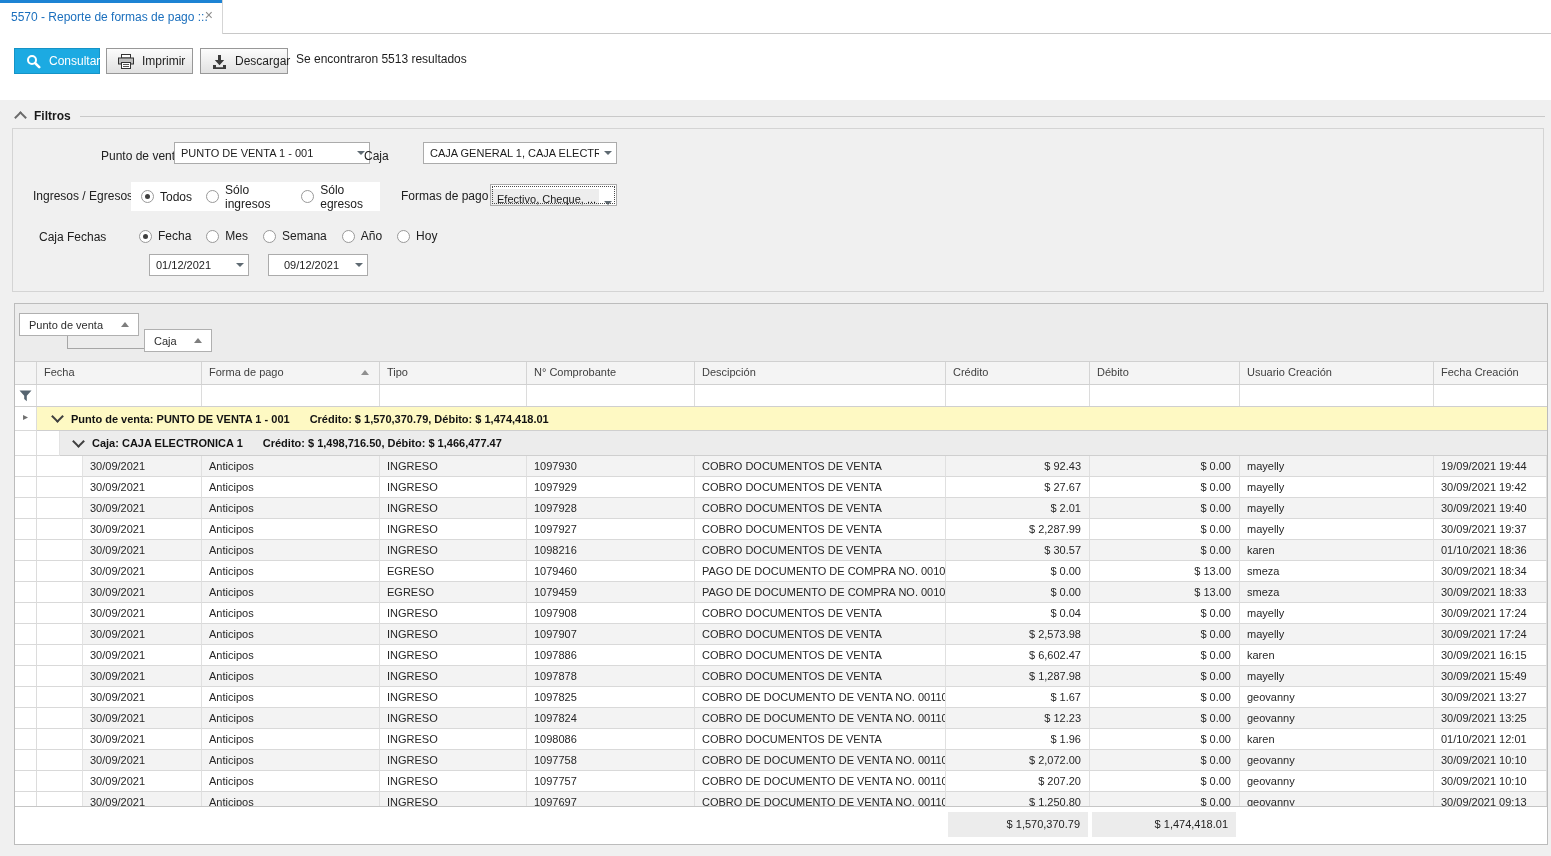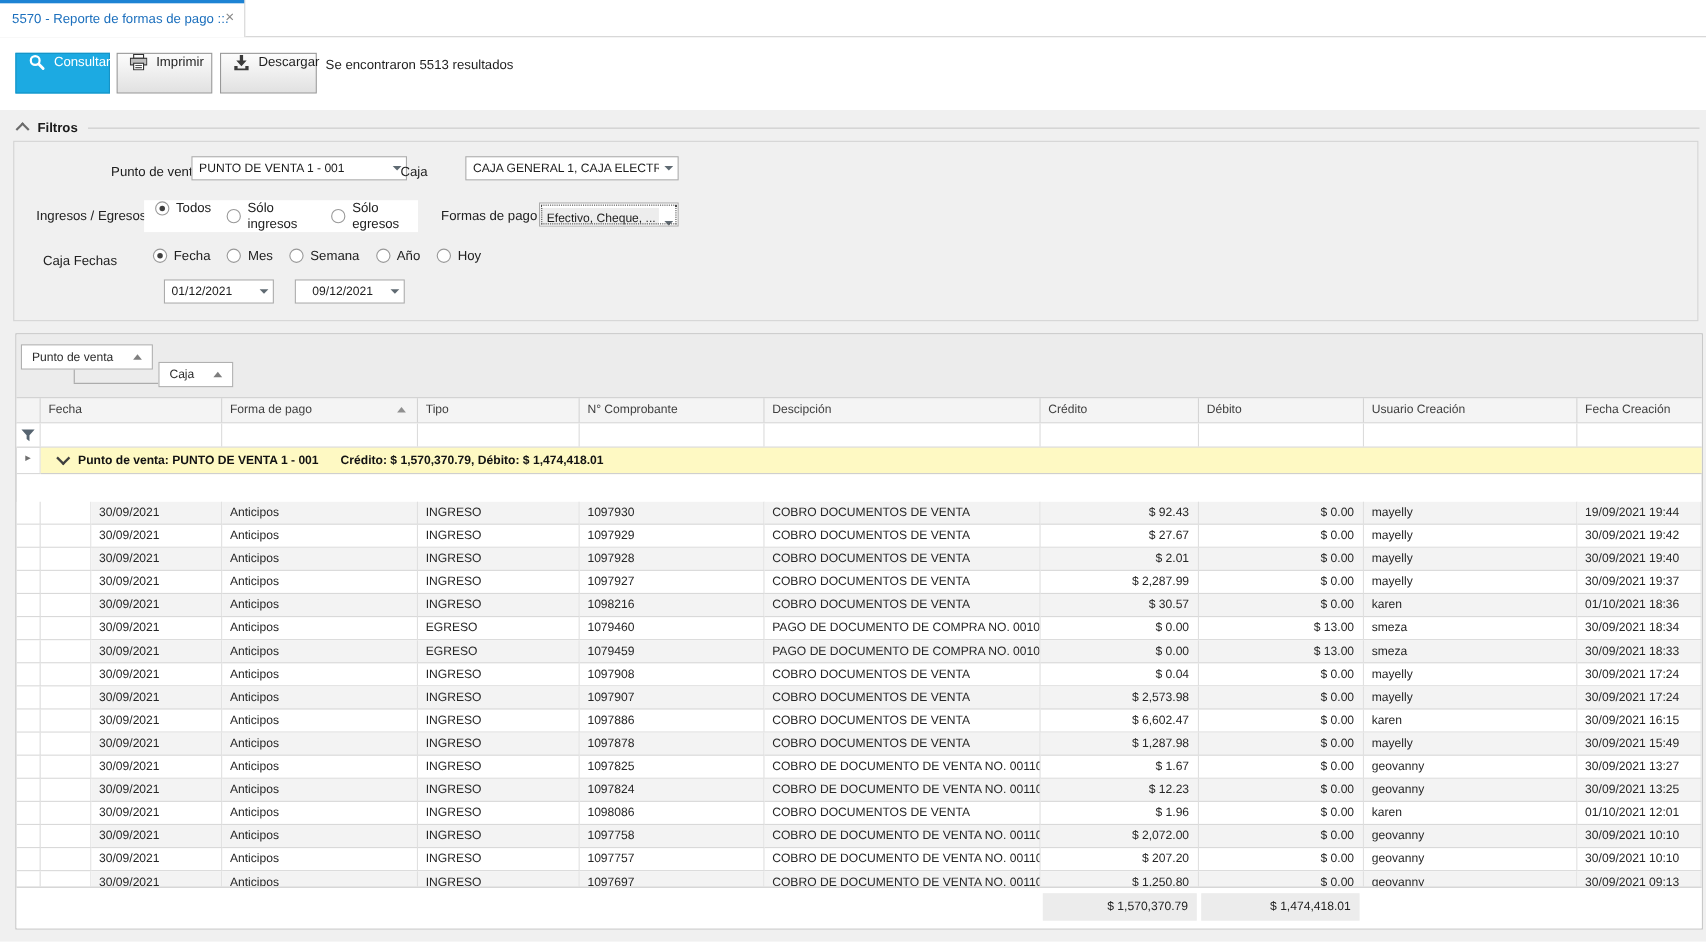--- a/index.html
+++ b/index.html
@@ -14,21 +14,21 @@
   .tabstrip{position:absolute;left:0;top:0;width:100%;height:34px;background:#fff;
     border-bottom:1px solid #c8c8c8;box-sizing:border-box;}
   .tab{position:absolute;left:0;top:0;width:223px;height:34px;background:#fff;
     border-right:1px solid #d5d5d5;box-sizing:border-box;}
   .tab-accent{position:absolute;top:0;left:0;right:0;height:3px;background:#1d83d4;}
   .tab-title{position:absolute;left:11px;top:10px;font-size:12px;color:#1b6fbd;white-space:nowrap;}
   .tab-close{position:absolute;right:9px;top:8px;font-size:14px;color:#8a8a8a;cursor:pointer;line-height:14px;}
 
   
   .toolbar{position:absolute;left:0;top:34px;width:100%;height:66px;background:#fff;}
-  .btn{position:absolute;top:14px;height:37px;display:flex;gap:8px;
+  .btn{position:absolute;top:14px;height:26px;display:flex;align-items:center;gap:8px;
     border:1px solid #989898;background:linear-gradient(#fcfcfc,#e1e1e1);
     font-size:12px;color:#1e1e1e;padding:0 11px;box-sizing:border-box;cursor:pointer;
     font-family:inherit;}
   #btn-consultar{left:14px;width:86px;background:#1caae2;border-color:#1593c6;color:#fff;}
   #btn-imprimir{left:106px;width:87px;}
   #btn-descargar{left:200px;width:88px;}
   .results{position:absolute;left:296px;top:18px;font-size:12px;color:#1e1e1e;}
 
   
   .filters-header{position:absolute;left:16px;top:109px;right:6px;display:flex;align-items:center;gap:9px;}
@@ -49,21 +49,21 @@
   .combo-text{flex:1;font-size:11px;color:#1c1c1c;padding:4px 2px 0 6px;white-space:nowrap;overflow:hidden;}
   .combo-btn{width:17px;display:flex;align-items:center;justify-content:center;flex:none;}
   .arrow-down{width:0;height:0;border-left:4px solid transparent;border-right:4px solid transparent;
     border-top:4px solid #5f6a72;}
   #cmb-punto{left:161px;top:13px;width:196px;}
   #cmb-caja{left:410px;top:13px;width:194px;}
   #cmb-formas{left:477px;top:55px;width:127px;outline:1px dotted #4a4a4a;outline-offset:-3px;align-items:flex-end;}
   #cmb-formas .combo-text{background:#ededed;}
   #cmb-date1{left:136px;top:125px;width:100px;}
   #cmb-date2{left:255px;top:125px;width:100px;text-align:center;}
-  .radio-strip{position:absolute;display:flex;align-items:flex-start;gap:15px;}
+  .radio-strip{position:absolute;display:flex;align-items:center;gap:15px;}
   #ingresos-radios{left:118px;top:53px;width:249px;height:29px;background:#fff;
     padding-left:10px;box-sizing:border-box;gap:14px;}
   #rango-radios{left:126px;top:96px;height:22px;}
   .radio-item{display:flex;align-items:center;gap:6px;font-size:12px;color:#202020;cursor:pointer;}
   .radio{width:13px;height:13px;border:1px solid #999;border-radius:50%;background:#fff;
     position:relative;box-sizing:border-box;flex:none;}
   .radio.checked::after{content:"";position:absolute;left:3px;top:3px;width:5px;height:5px;
     border-radius:50%;background:#3f3f3f;}
 
   
@@ -344,20 +344,29 @@
 
     <div class="grow" id="group-punto">
       <div class="gind">▸</div>
       <div class="gcontent">
         <span class="chev-down"></span>
         <span class="glabel">Punto de venta: PUNTO DE VENTA 1 - 001</span>
         <span class="gsummary">Crédito:  $ 1,570,370.79,  Débito:  $ 1,474,418.01</span>
       </div>
     </div>
 
+    <div class="grow" id="group-caja">
+      <div class="gind"></div>
+      <div class="gindent"></div>
+      <div class="gcontent">
+        <span class="chev-down"></span>
+        <span class="glabel">Caja: CAJA ELECTRONICA 1</span>
+        <span class="gsummary">Crédito:  $ 1,498,716.50,  Débito:  $ 1,466,477.47</span>
+      </div>
+    </div>
 
     <div id="rows">
         <div class="drow stripe">
           <div class="cell c-ind"></div>
           <div class="cell c-indent"></div>
           <div class="cell c-dfecha">30/09/2021</div>
           <div class="cell c-forma">Anticipos</div>
           <div class="cell c-tipo">INGRESO</div>
           <div class="cell c-comp">1097930</div>
           <div class="cell c-desc">COBRO DOCUMENTOS DE VENTA</div>

